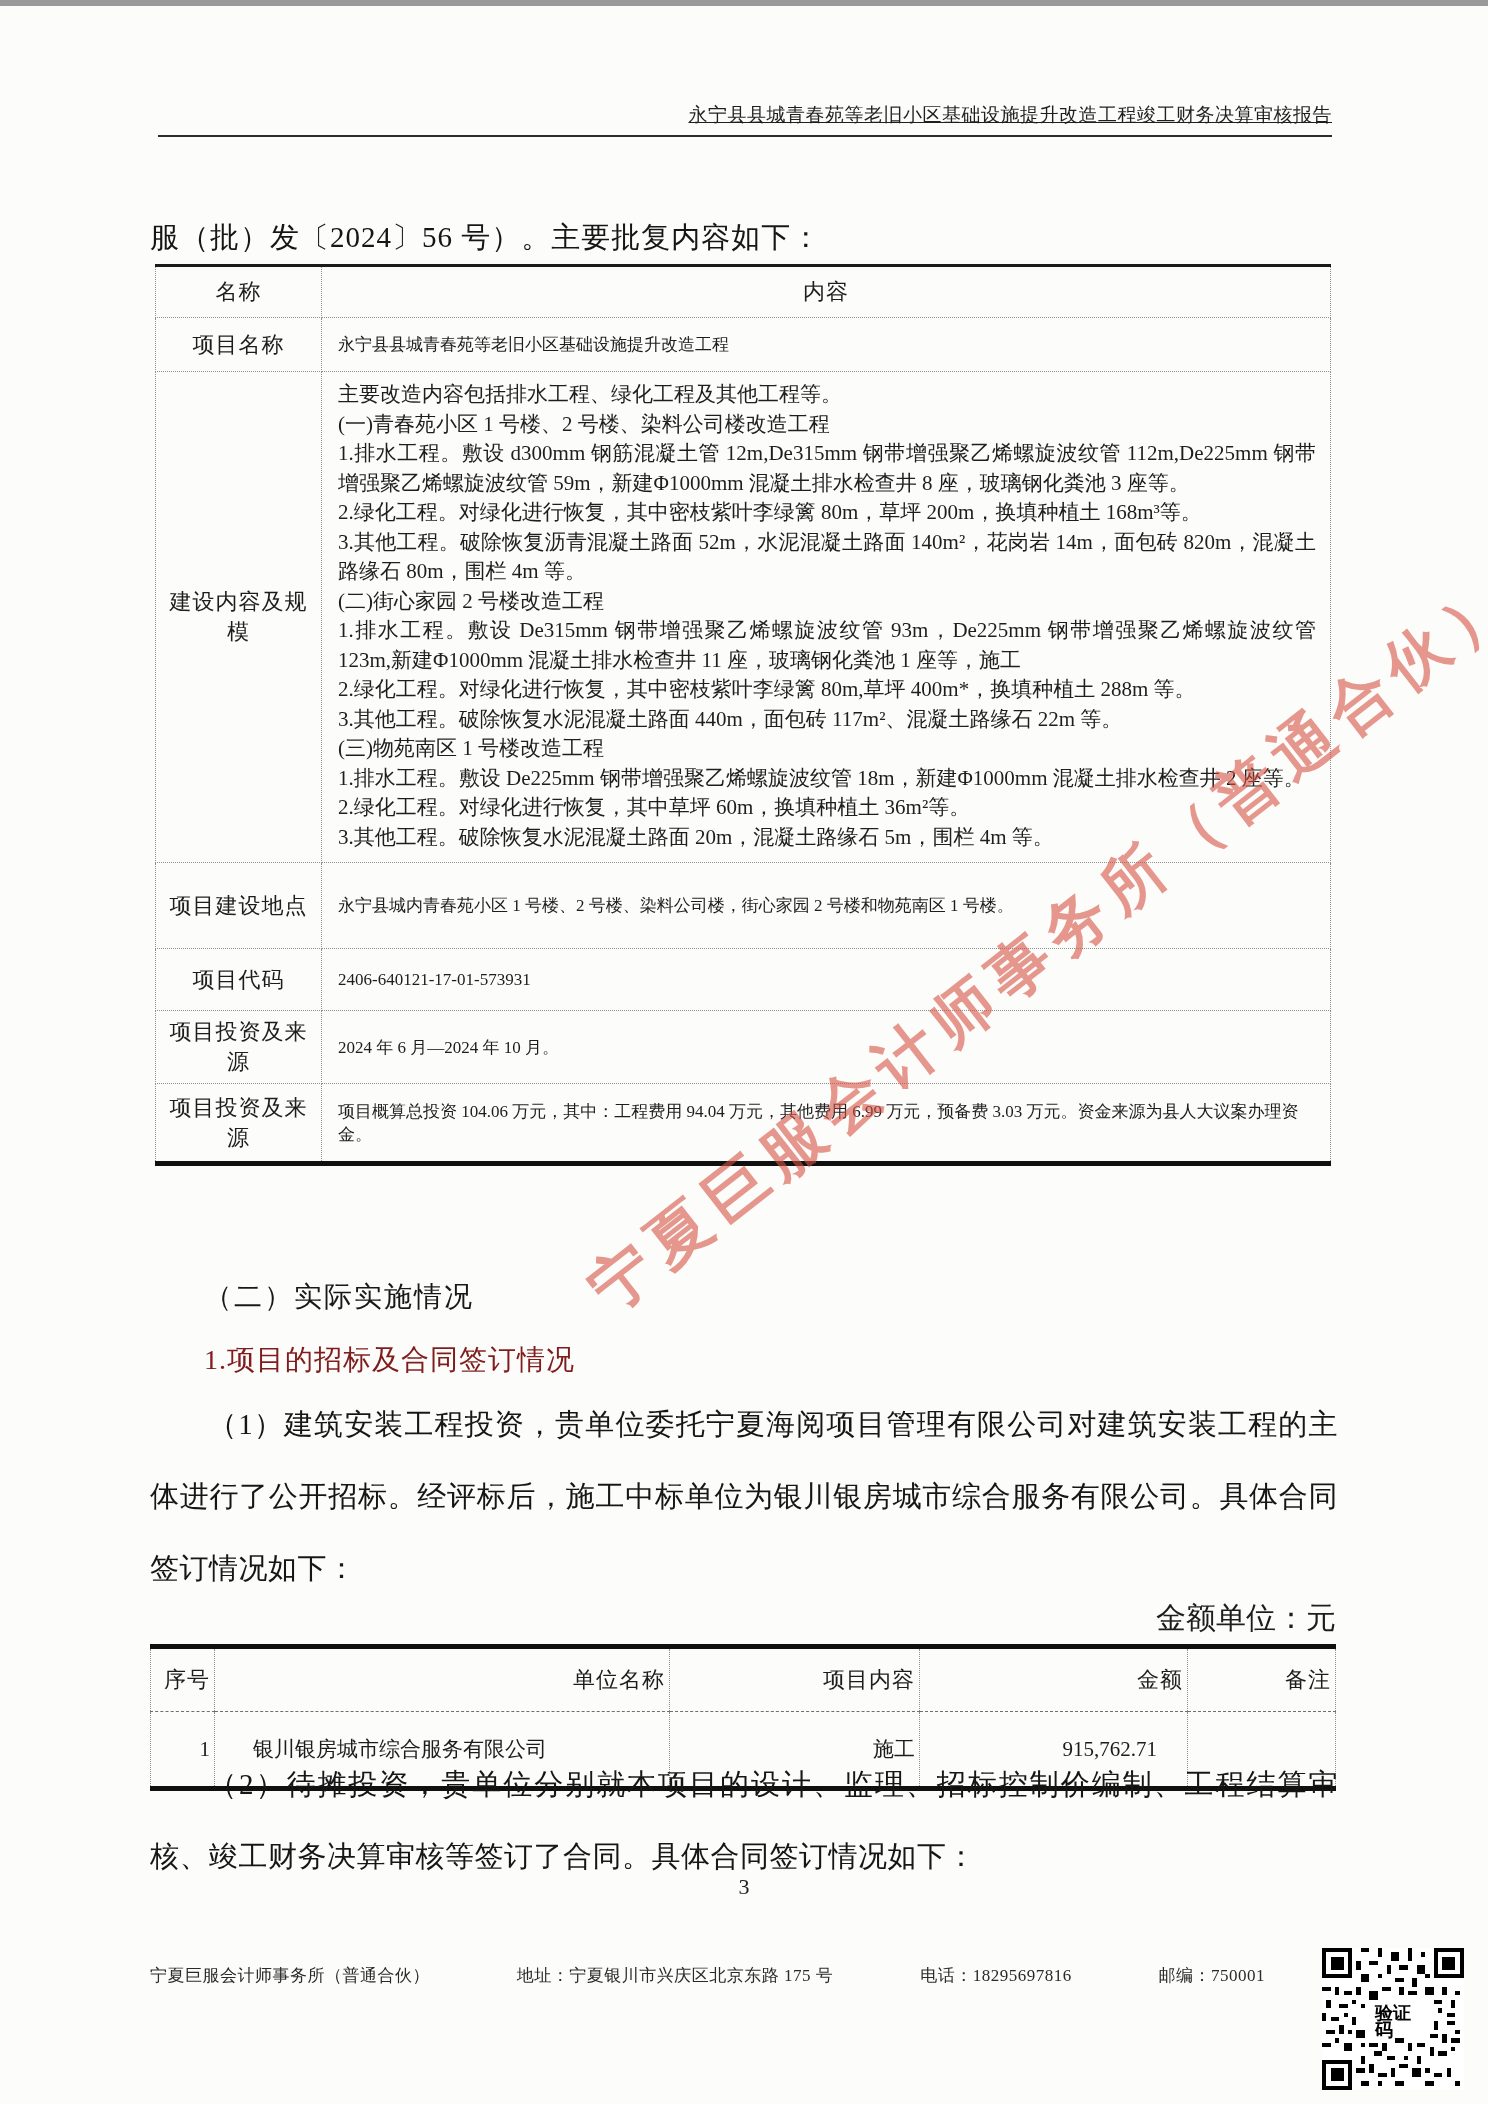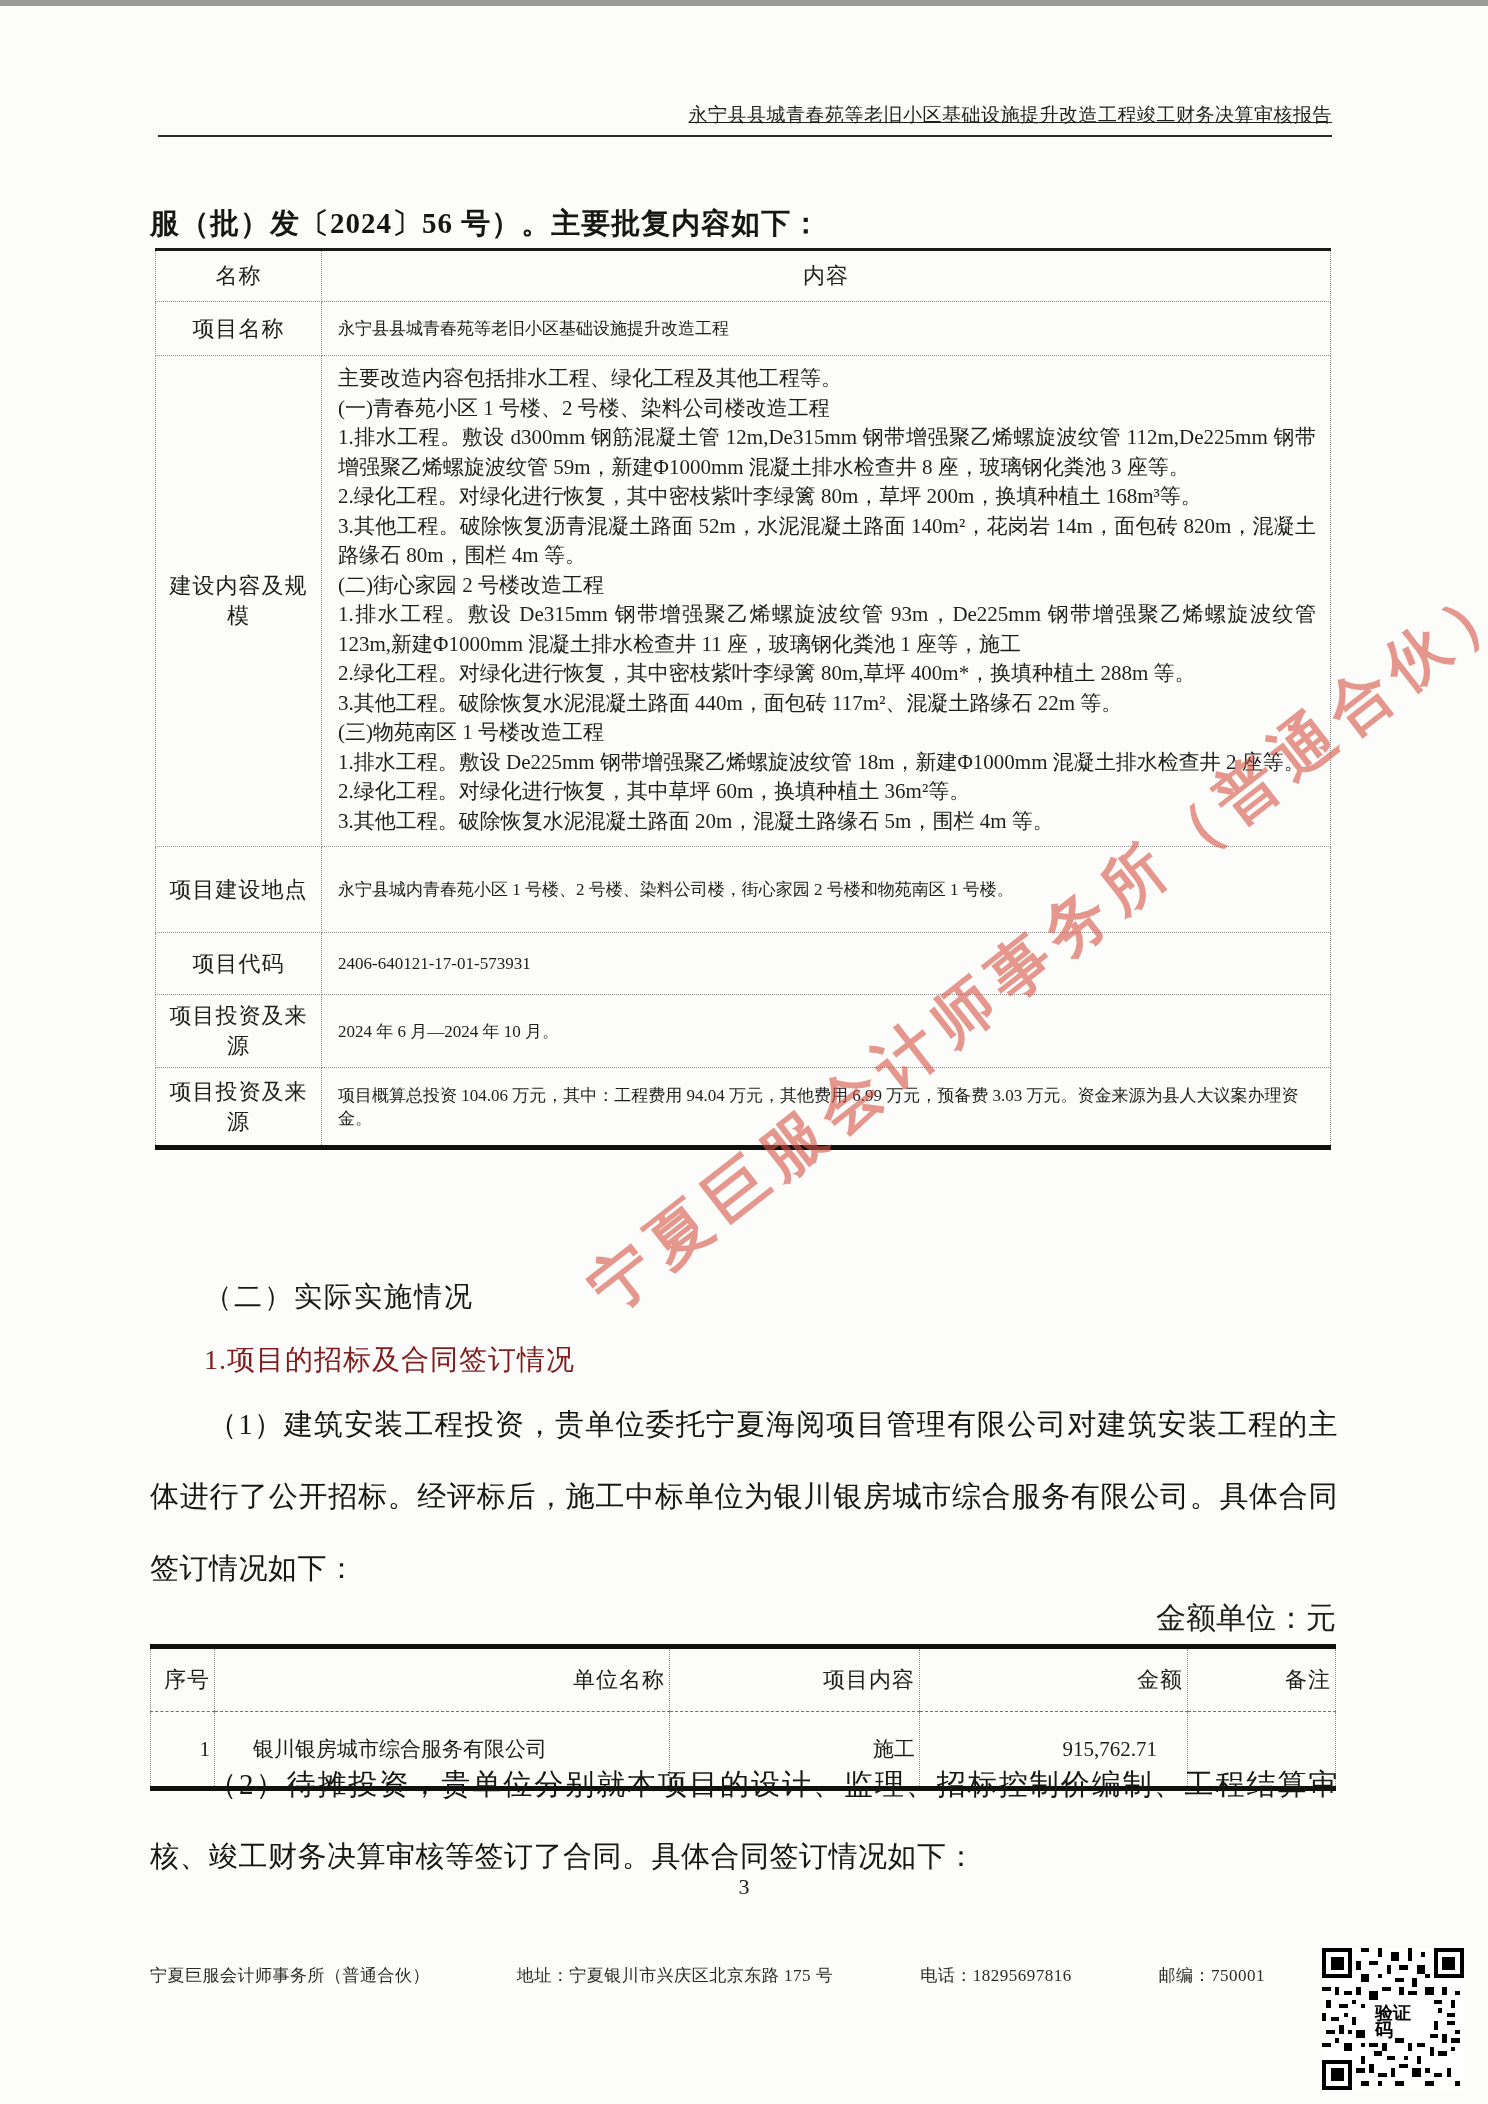--- a/index.html
+++ b/index.html
@@ -16,26 +16,26 @@
   .running-header{
     position:absolute;left:158px;top:96px;width:1174px;
     border-bottom:2px solid #2d2d2d;
     text-align:right;
     font-size:19px;letter-spacing:.5px;
     padding-bottom:7px;color:#1f1f1f;
   }
   .running-header span{text-decoration:underline;}
   
   .intro{
-    position:absolute;left:150px;top:198px;width:1190px;
-    font-size:29px;letter-spacing:1px;color:#161616;font-weight:bold;
+    position:absolute;left:150px;top:212px;width:1190px;
+    font-size:29px;letter-spacing:1px;color:#161616;
   }
   
   .approval-table{
-    position:absolute;left:155px;top:242px;width:1176px;
+    position:absolute;left:155px;top:258px;width:1176px;
     border-collapse:collapse;table-layout:fixed;
     border-top:3px solid #1a1a1a;border-bottom:5px solid #101010;
     font-size:22px;color:#1d1d1d;
   }
   .approval-table col.c-name{width:166px;}
   .approval-table td{
     border:1px dotted #8f8f8f;
     vertical-align:middle;
     padding:6px 10px;
   }

